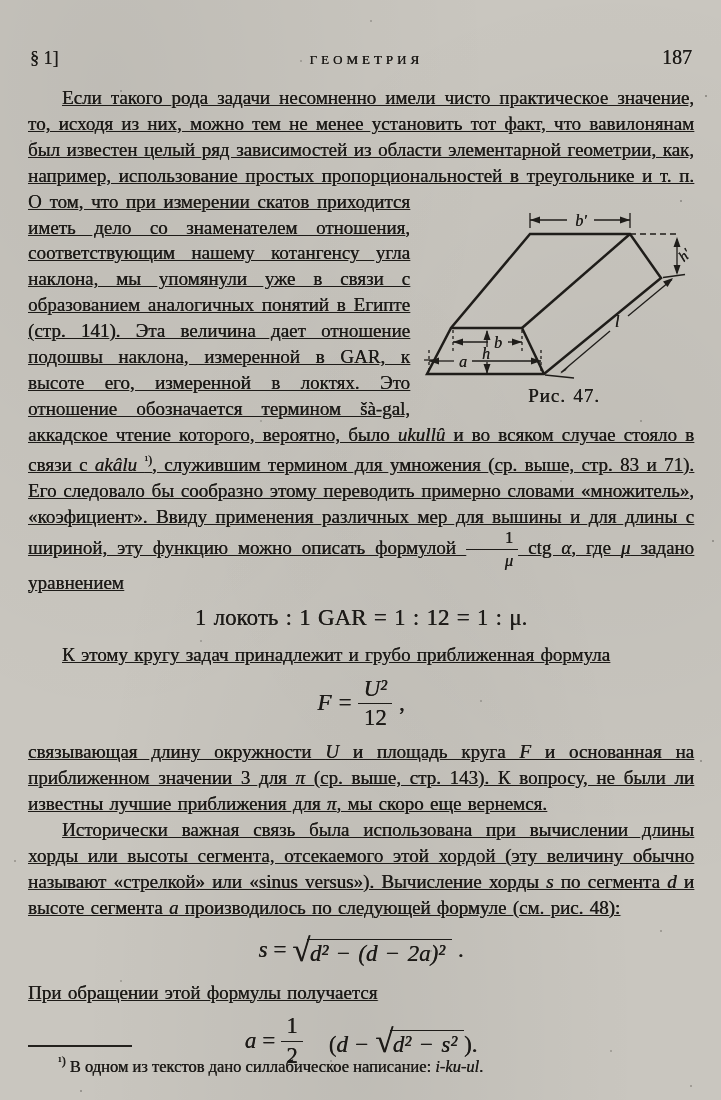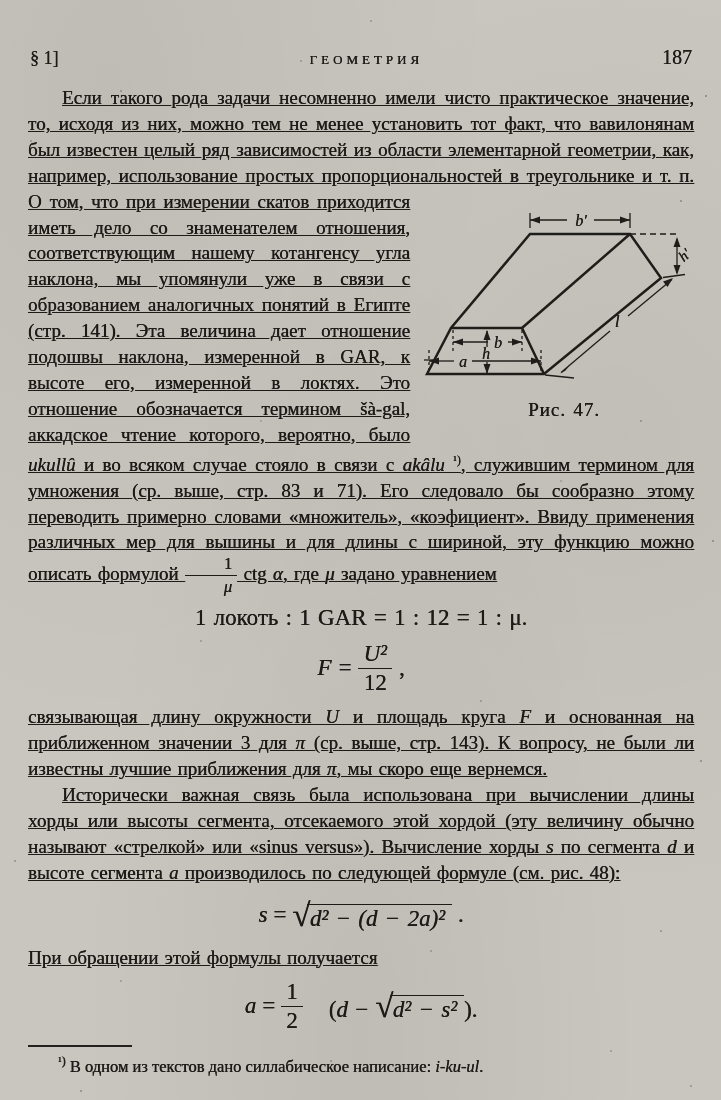--- a/index.html
+++ b/index.html
@@ -30,21 +30,21 @@
   .equation .eqrow{display:inline-flex;align-items:center;gap:7px;}
   .frac{display:inline-block;text-align:center;line-height:1.05;vertical-align:-0.75em;}
   .frac .num{display:block;padding:0 5px 2px;border-bottom:1.7px solid currentColor;}
   .frac .den{display:block;padding-top:2px;}
   .frac.small{font-size:0.88em;vertical-align:-0.7em;}
   .sqrt{display:inline-block;white-space:nowrap;}
   .sqrt .rad{font-size:1.42em;font-style:normal;}
   .sqrt .bar{border-top:1.8px solid currentColor;margin-left:-0.14em;padding:0.04em 0.3em 0 0.12em;font-family:Liberation Serif, serif;}
   .fig-float{float:right;width:286px;margin:12px -16px 2px 14px;}
   .fig-float svg{display:block;}
-  .fig-caption{text-align:center;font-size:19px;margin-top:14px;padding-right:40px;letter-spacing:1px;}
+  .fig-caption{text-align:center;font-size:19px;padding-right:40px;letter-spacing:1px;}
   .footnote-block{position:absolute;left:28px;right:28px;bottom:23px;}
   .footnote-rule{width:104px;border:0;border-top:2.2px solid #23211d;margin:0 0 7px 0;}
   .footnote{font-size:16.5px;line-height:1.3;text-indent:30px;}
   .speckles{position:absolute;left:0;top:0;width:2px;height:2px;border-radius:50%;
     pointer-events:none;background:transparent;
     box-shadow:
       120px 90px 0 rgba(45,42,38,.35), 300px 60px 0 rgba(45,42,38,.3), 520px 130px 0 rgba(45,42,38,.3),
       680px 200px 0 rgba(45,42,38,.4), 640px 420px 0 rgba(45,42,38,.35), 90px 300px 0 rgba(45,42,38,.3),
       40px 520px 0 rgba(45,42,38,.35), 200px 640px 0 rgba(45,42,38,.3), 480px 700px 0 rgba(45,42,38,.3),
       700px 760px 0 rgba(45,42,38,.4), 660px 930px 0 rgba(45,42,38,.35), 120px 980px 0 rgba(45,42,38,.3),
@@ -131,20 +131,21 @@
               <text x="62" y="158">h</text>
               <text x="39" y="166">a</text>
             </g>
           </svg>
           <span class="fig-caption" style="display:block">Рис. 47.</span>
         </span><span>приходится иметь дело со знаменателем отношения, соответствующим нашему котангенсу угла наклона, мы упомянули уже в связи с образованием аналогичных понятий в Египте (стр. 141). Эта величина дает отношение подошвы наклона, измеренной в GAR, к высоте его, измеренной в локтях. Это отношение обозначается термином šà-gal, аккадское чтение которого, вероятно, было </span><i class="var">ukullû</i><span> и во всяком случае стояло в связи с </span><i class="var">akâlu</i>&nbsp;<sup class="fref">¹)</sup><span>, служившим термином для умножения (ср. выше, стр. 83 и 71). Его следовало бы сообразно этому переводить примерно словами «множитель», «коэфициент». Ввиду применения различных мер для вышины и для длины с шириной, эту функцию можно описать формулой </span><span class="frac small"><span class="num">1</span><span class="den var" style="font-style:italic">μ</span></span><span> ctg </span><i class="var">α</i><span>, где </span><i class="var">μ</i><span> задано уравнением</span>
       </p>
 
       <div class="equation">1 локоть : 1 GAR = 1 : 12 = 1 : μ.</div>
 
+      <p class="para">К этому кругу задач принадлежит и грубо приближенная формула</p>
 
       <div class="equation">
         <span class="eqrow">
           <i class="var">F</i>
           <span>=</span>
           <span class="frac">
               <i class="num var">U²</i>
               <span class="den">12</span>
             </span>
           <span>,</span>

